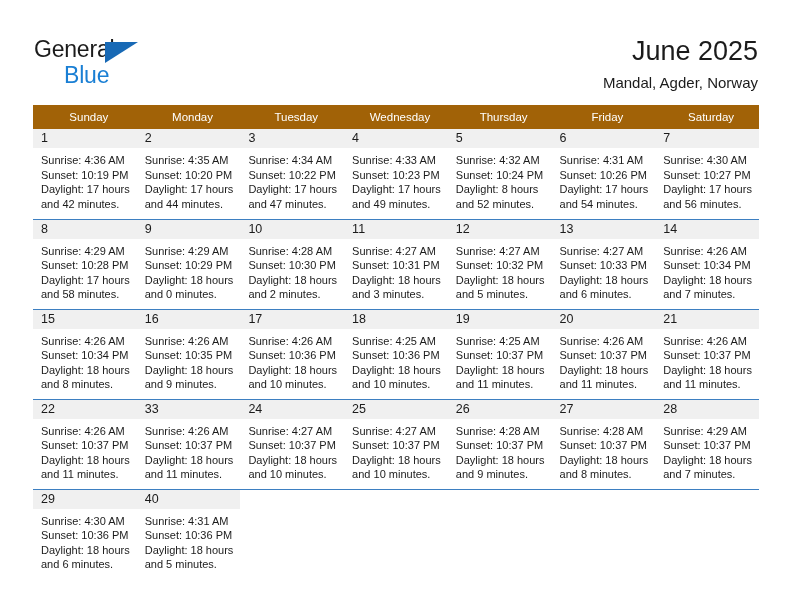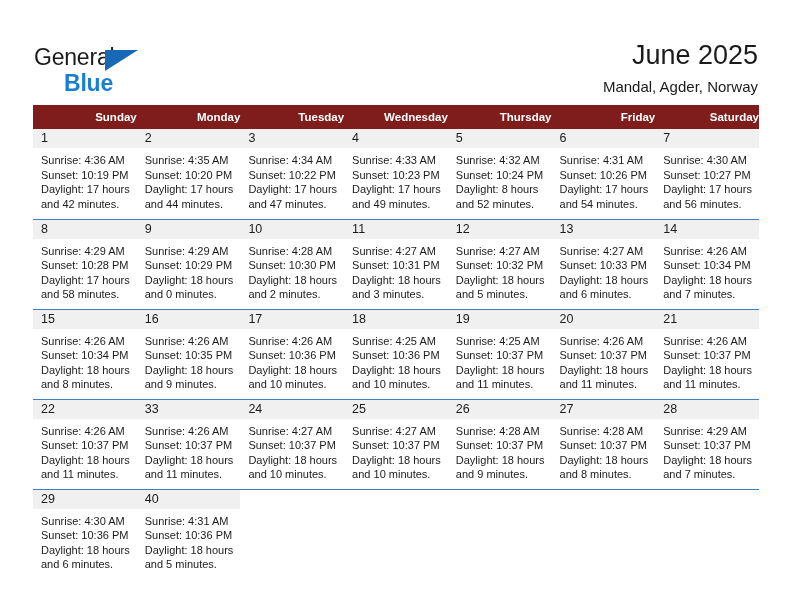--- a/index.html
+++ b/index.html
@@ -24,21 +24,21 @@
 
   
   .top-bar {
     position: absolute;
     left: 0; right: 0;
     top: 28px;
     height: 70px;
     padding: 0 34px;
     box-sizing: border-box;
     display: flex;
-    align-items: flex-end;
+    align-items: center;
     justify-content: space-between;
   }
   .logo {
     position: relative;
     width: 120px;
     height: 54px;
     user-select: none;
   }
   .logo-general {
     position: absolute;
@@ -58,21 +58,20 @@
     border-bottom: 21px solid transparent;
   }
   .logo-blue {
     position: absolute;
     left: 30px;
     top: 26px;
     font-size: 23px;
     letter-spacing: -0.2px;
     color: #1a7fd4;
     font-family: "Liberation Sans", sans-serif;
-    font-weight: bold;
   }
   .titles {
     text-align: right;
     padding-top: 2px;
   }
   .cal-title {
     font-size: 27px;
     color: #1b1b1b;
     line-height: 34px;
     font-weight: normal;
@@ -89,25 +88,25 @@
   
   .calendar {
     position: absolute;
     left: 33px;
     top: 105px;
     width: 726px;
     border-collapse: collapse;
     table-layout: fixed;
   }
   .calendar th {
-    background: #7f1d1d;
+    background: #a16207;
     color: #ffffff;
     font-size: 11.5px;
-    font-weight: bold;
-    text-align: right;
+    font-weight: normal;
+    text-align: center;
     padding: 6px 0 6px 8px;
     height: 19px;
     box-sizing: border-box;
   }
   .calendar td {
     vertical-align: top;
     padding: 0;
     width: 103.71px;
     height: 90px;
     box-sizing: border-box;

